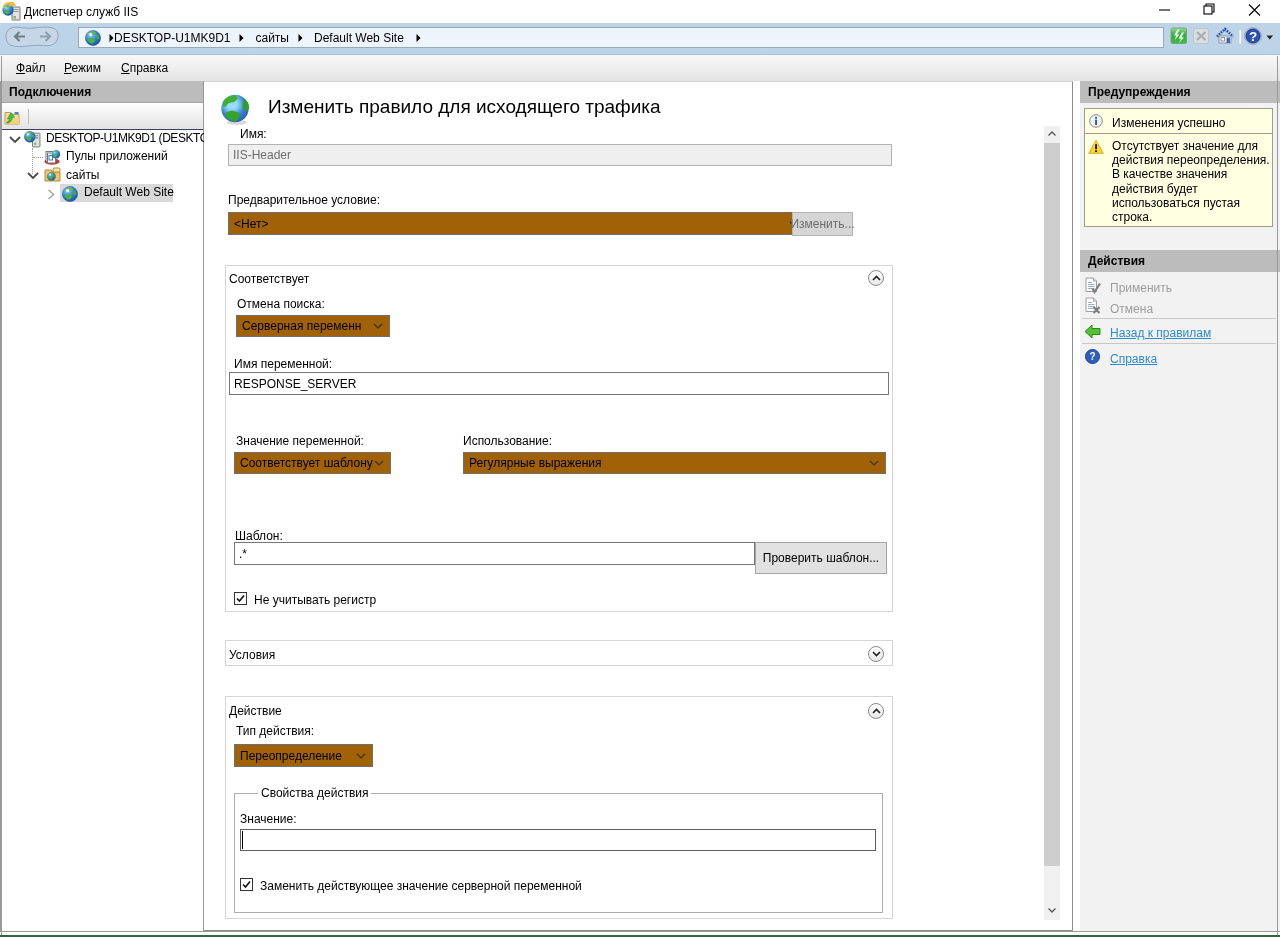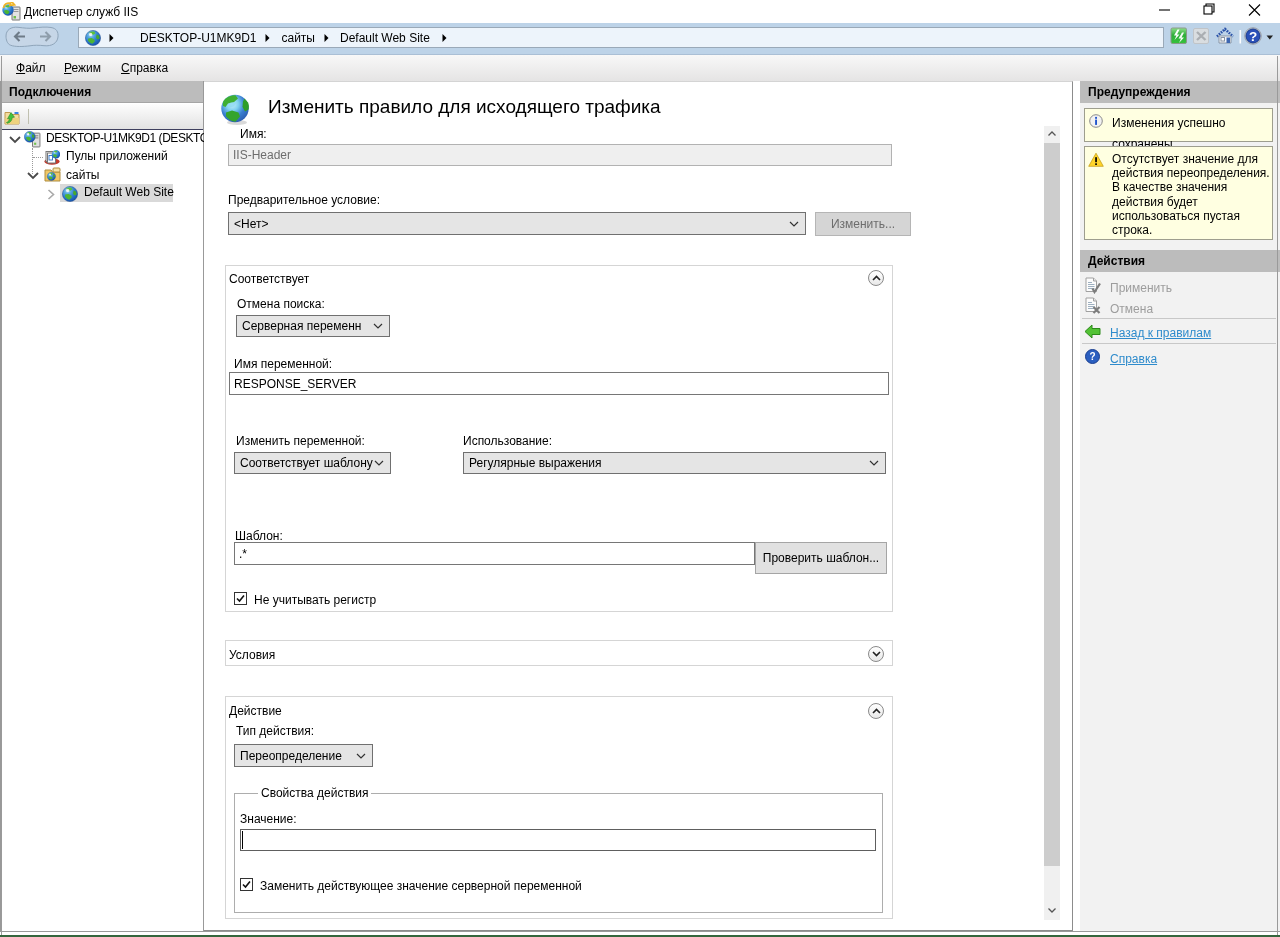--- a/index.html
+++ b/index.html
@@ -14,21 +14,21 @@
   #leftpanel { left:0; top:81px; width:204px; height:850px; background:#fff; border-right:1px solid #999; border-left:1px solid #999;}
   #lphead { left:1px; top:81px; width:202px; height:22px; background:#bcbcbc; border-bottom:1px solid #a5a5a5; font-weight:bold; line-height:22px; padding-left:8px; }
   #lptool { left:1px; top:104px; width:202px; height:26px; background:linear-gradient(#fdfdfd,#e2e2e2); border-bottom:1px solid #3e405e; }
   #main { left:204px; top:81px; width:869px; height:850px; background:#fff; border-right:1px solid #8c8c8c; border-bottom:1px solid #8c8c8c; border-top:1px solid #d4d4d4; }
   #rightpanel { left:1080px; top:81px; width:200px; height:850px; background:#f2f2f2; }
   .rphead { position:absolute; left:0; width:198px; height:22px; background:#bcbcbc; font-weight:bold; line-height:22px; padding-left:8px; }
   .sect { position:absolute; left:21px; width:668px; border:1px solid #d5d5d5; background:#fff; }
   .label { position:absolute; font-size:12px; }
   .input { position:absolute; border:1px solid #767676; background:#fff; font-size:12px; padding-left:4px; display:flex; align-items:center; }
   .input.disabled { background:#efefef; border-color:#b2b2b2; color:#6d6d6d; }
-  .combo { position:absolute; border:1px solid #707070; background:#e5e5e5; font-size:12px; padding-left:5px; padding-right:18px; display:flex; align-items:center; white-space:nowrap; overflow:hidden; }
+  .combo { position:absolute; border:1px solid #707070; background:#a16207; font-size:12px; padding-left:5px; padding-right:18px; display:flex; align-items:center; white-space:nowrap; overflow:hidden; }
   .combo .arrow { position:absolute; right:6px; top:50%; margin-top:-3px; }
   .btn { position:absolute; background:#e1e1e1; border:1px solid #a5a5a5; font-size:12px; display:flex; align-items:center; justify-content:center; }
   .btn.disabled { background:#d5d5d5; border-color:#b5b5b5; color:#6d6d6d; }
   .cb { position:absolute; width:13px; height:13px; border:1px solid #333; background:#fff; }
   .circlebtn { position:absolute; width:16px; height:16px; border-radius:50%; border:1px solid #8a8a8a; background:linear-gradient(#ffffff,#e8e8e8); display:flex; align-items:center; justify-content:center; }
   .notice { position:absolute; left:4px; width:189px; background:#ffffe1; border:1px solid #9e9e8e; }
   .sep { position:absolute; left:2px; width:194px; height:1px; background:#c8c8c8; }
   .link { color:#2e8bcc;text-decoration:underline; }
   .gray { color:#9d9d9d; }
   #bottomstrip { left:0; top:931px; width:1280px; height:6px; background:#fff; border-top:1px solid #9a9a9a; border-bottom:2px solid #35663d; }
@@ -99,21 +99,21 @@
   <path d="M21,12.5 H11.5 M15.5,8 L11,12.5 L15.5,17" fill="none" stroke="#6e7b88" stroke-width="2.1"></path>
   <path d="M36,12.5 H45.5 M41.5,8 L46,12.5 L41.5,17" fill="none" stroke="#8e9dab" stroke-width="2.1"></path>
 </svg>
 <div id="crumbbox" class="abs">
   <svg style="margin-left:6px" width="16" height="16" viewBox="0 0 16 16">
       <use href="#globe"></use>
     </svg>
   <span style="margin-left:8px"><svg width="5" height="8" viewBox="0 0 5 8">
         <path d="M0.5,0 L4.5,4 L0.5,8 Z"></path>
       </svg></span>
-  <span style="margin-left:26px">DESKTOP-U1MK9D1</span>
+  <span style="margin-left:0">DESKTOP-U1MK9D1</span>
   <span style="margin-left:9px"><svg width="5" height="8" viewBox="0 0 5 8">
         <path d="M0.5,0 L4.5,4 L0.5,8 Z"></path>
       </svg></span>
   <span style="margin-left:11px">сайты</span>
   <span style="margin-left:9px"><svg width="5" height="8" viewBox="0 0 5 8">
         <path d="M0.5,0 L4.5,4 L0.5,8 Z"></path>
       </svg></span>
   <span style="margin-left:11px">Default Web Site</span>
   <span style="margin-left:12px"><svg width="5" height="8" viewBox="0 0 5 8">
         <path d="M0.5,0 L4.5,4 L0.5,8 Z"></path>
@@ -221,41 +221,41 @@
 
 <div class="label abs" style="left:240px;top:127px">Имя:</div>
 <div class="input disabled abs" style="left:228px;top:144px;width:664px;height:22px">IIS-Header</div>
 
 <div class="label abs" style="left:228px;top:193px">Предварительное условие:</div>
 <div class="combo abs" style="left:228px;top:212px;width:578px;height:23px">&lt;Нет&gt;
   <svg class="arrow" width="10" height="6" viewBox="0 0 10 6">
       <path d="M1,1 L5,5 L9,1" fill="none" stroke="#333" stroke-width="1.2"></path>
     </svg>
 </div>
-<div class="btn disabled abs" style="left:815px;top:212px;width:96px;height:24px">Изменить...</div>
+<div class="btn disabled abs" style="left:792px;top:212px;width:61px;height:24px">Изменить...</div>
 
 <div class="sect abs" style="left:225px;top:265px;height:347px"></div>
 <div class="label abs" style="left:229px;top:272px">Соответствует</div>
 <div class="circlebtn abs" style="left:868px;top:270px">
     <svg width="9" height="6" viewBox="0 0 9 6">
       <path d="M1,5 L4.5,1.5 L8,5" fill="none" stroke="#222" stroke-width="1.6"></path>
     </svg>
   </div>
 
 <div class="label abs" style="left:237px;top:297px">Отмена поиска:</div>
 <div class="combo abs" style="left:236px;top:315px;width:154px;height:22px">Серверная переменн
   <svg class="arrow" width="10" height="6" viewBox="0 0 10 6">
       <path d="M1,1 L5,5 L9,1" fill="none" stroke="#333" stroke-width="1.2"></path>
     </svg>
 </div>
 
 <div class="label abs" style="left:234px;top:357px">Имя переменной:</div>
 <div class="input abs" style="left:229px;top:372px;width:660px;height:23px">RESPONSE_SERVER</div>
 
-<div class="label abs" style="left:236px;top:434px">Изменить переменной:</div>
+<div class="label abs" style="left:236px;top:434px">Значение переменной:</div>
 <div class="label abs" style="left:463px;top:434px">Использование:</div>
 <div class="combo abs" style="left:234px;top:452px;width:157px;height:22px">Соответствует шаблону
   <svg class="arrow" width="10" height="6" viewBox="0 0 10 6">
       <path d="M1,1 L5,5 L9,1" fill="none" stroke="#333" stroke-width="1.2"></path>
     </svg>
 </div>
 <div class="combo abs" style="left:463px;top:452px;width:423px;height:22px">Регулярные выражения
   <svg class="arrow" width="10" height="6" viewBox="0 0 10 6">
       <path d="M1,1 L5,5 L9,1" fill="none" stroke="#333" stroke-width="1.2"></path>
     </svg>
@@ -315,21 +315,21 @@
   </svg>
 
 <div id="rightpanel" class="abs"></div>
 <div class="rphead abs" style="left:1080px;top:81px;width:200px">Предупреждения</div>
 <div class="notice abs" style="left:1084px;top:108px;height:34px">
   <svg style="position:absolute;left:4px;top:5px" width="14" height="14" viewBox="0 0 14 14">
       <use href="#info"></use>
     </svg>
   <div style="position:absolute;left:27px;top:4px;line-height:21px">Изменения успешно<br>сохранены.</div>
 </div>
-<div class="notice abs" style="left:1084px;top:146px;height:94px">
+<div class="notice abs" style="left:1084px;top:133px;height:94px">
   <svg style="position:absolute;left:3px;top:5px" width="16" height="16" viewBox="0 0 16 16">
       <use href="#warn"></use>
     </svg>
   <div style="position:absolute;left:27px;top:5px;line-height:14.2px">Отсутствует значение для действия переопределения. В качестве значения действия будет использоваться пустая строка.</div>
 </div>
 <div class="rphead abs" style="left:1080px;top:250px;width:200px">Действия</div>
 
 <svg class="abs" style="left:1084px;top:277px" width="18" height="17" viewBox="0 0 18 17">
   <path d="M2,1 H9.5 L12.5,4 V14.5 H2 Z" fill="#fcfcfc" stroke="#a0a0a0"></path>
   <path d="M9.5,1 V4 H12.5" fill="#e8e8e8" stroke="#a0a0a0"></path>

